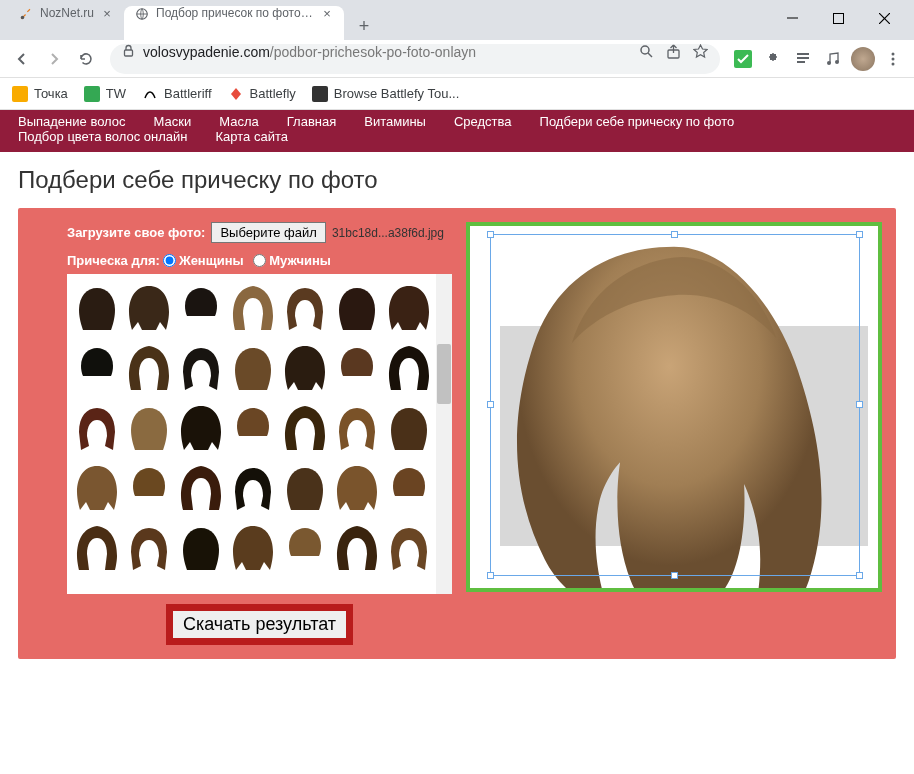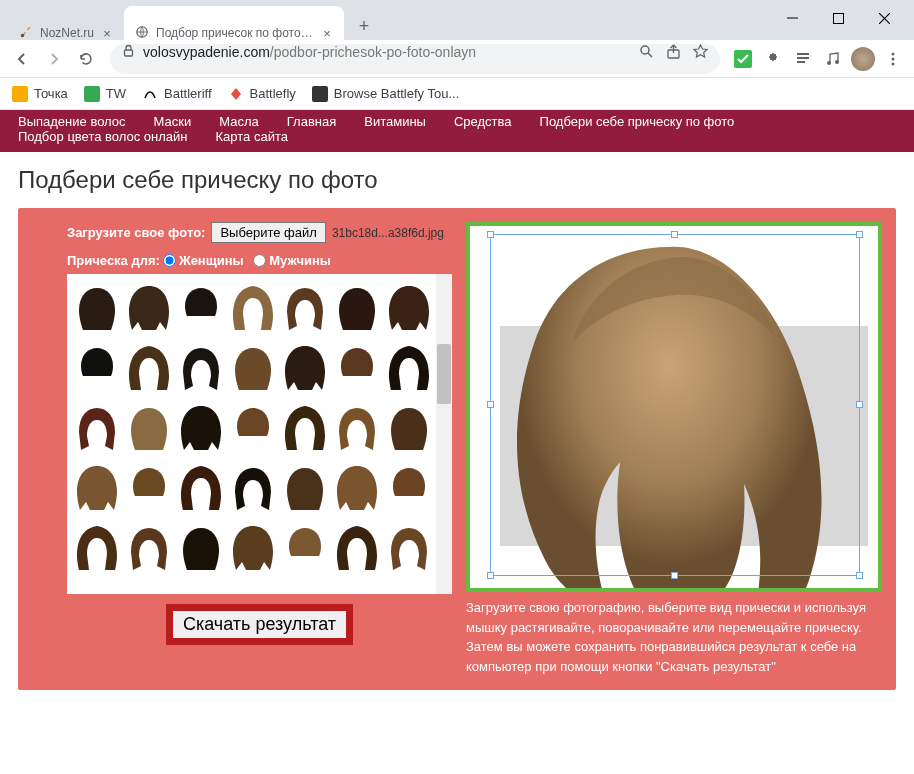--- a/index.html
+++ b/index.html
@@ -1,20 +1,20 @@
 <!DOCTYPE html>
 <html><head>
 <meta charset="utf-8">
 <style>
 * { margin: 0; padding: 0; box-sizing: border-box; }
 body { font-family: Arial, sans-serif; background: #fff; width: 914px; height: 774px; overflow: hidden; }
 
 
 .titlebar { background: #dee1e6; height: 40px; display: flex; align-items: flex-end; padding: 0 8px; }
-.tab { background: #dee1e6; height: 34px; display: flex; align-items: flex-end; padding: 0 10px; border-radius: 8px 8px 0 0; font-size: 12px; color: #5f6368; max-width: 220px; gap: 6px; }
+.tab { background: #dee1e6; height: 34px; display: flex; align-items: flex-start; padding: 0 10px; border-radius: 8px 8px 0 0; font-size: 12px; color: #5f6368; max-width: 220px; gap: 6px; }
 .tab.active { background: #fff; }
 .tab-icon { width: 16px; height: 16px; display: flex; align-items: center; justify-content: center; }
 .tab-title { white-space: nowrap; overflow: hidden; text-overflow: ellipsis; flex: 1; }
 .tab-close { width: 14px; height: 14px; display: flex; align-items: center; justify-content: center; color: #5f6368; font-size: 13px; }
 .newtab { width: 28px; height: 28px; display: flex; align-items: center; justify-content: center; color: #5f6368; margin-left: 6px; font-size: 18px; }
 .win-controls { margin-left: auto; display: flex; gap: 18px; padding-right: 8px; padding-bottom: 8px; }
 .win-btn { width: 28px; height: 28px; display: flex; align-items: center; justify-content: center; color: #000; }
 
 
 .toolbar { background: #fff; height: 38px; display: flex; align-items: center; padding: 0 8px; gap: 4px; border-bottom: 1px solid #e0e0e0; }
@@ -467,17 +467,16 @@
             <div class="sel-handle" style="left:-4px;top:-4px"></div>
             <div class="sel-handle" style="left:50%;top:-4px;margin-left:-4px"></div>
             <div class="sel-handle" style="right:-4px;top:-4px"></div>
             <div class="sel-handle" style="left:-4px;top:50%;margin-top:-4px"></div>
             <div class="sel-handle" style="right:-4px;top:50%;margin-top:-4px"></div>
             <div class="sel-handle" style="left:-4px;bottom:-4px"></div>
             <div class="sel-handle" style="left:50%;bottom:-4px;margin-left:-4px"></div>
             <div class="sel-handle" style="right:-4px;bottom:-4px"></div>
           </div>
         </div>
-        <div class="instructions">Загрузите свою фотографию, выберите вид прически и используя мышку растягивайте, поворачивайте или перемещайте прическу. Затем вы можете сохранить понравившийся результат к себе на компьютер при помощи кнопки "Скачать результат"</div>
       </div>
     </div>
   </div>
 </div>
 
 </body></html>

